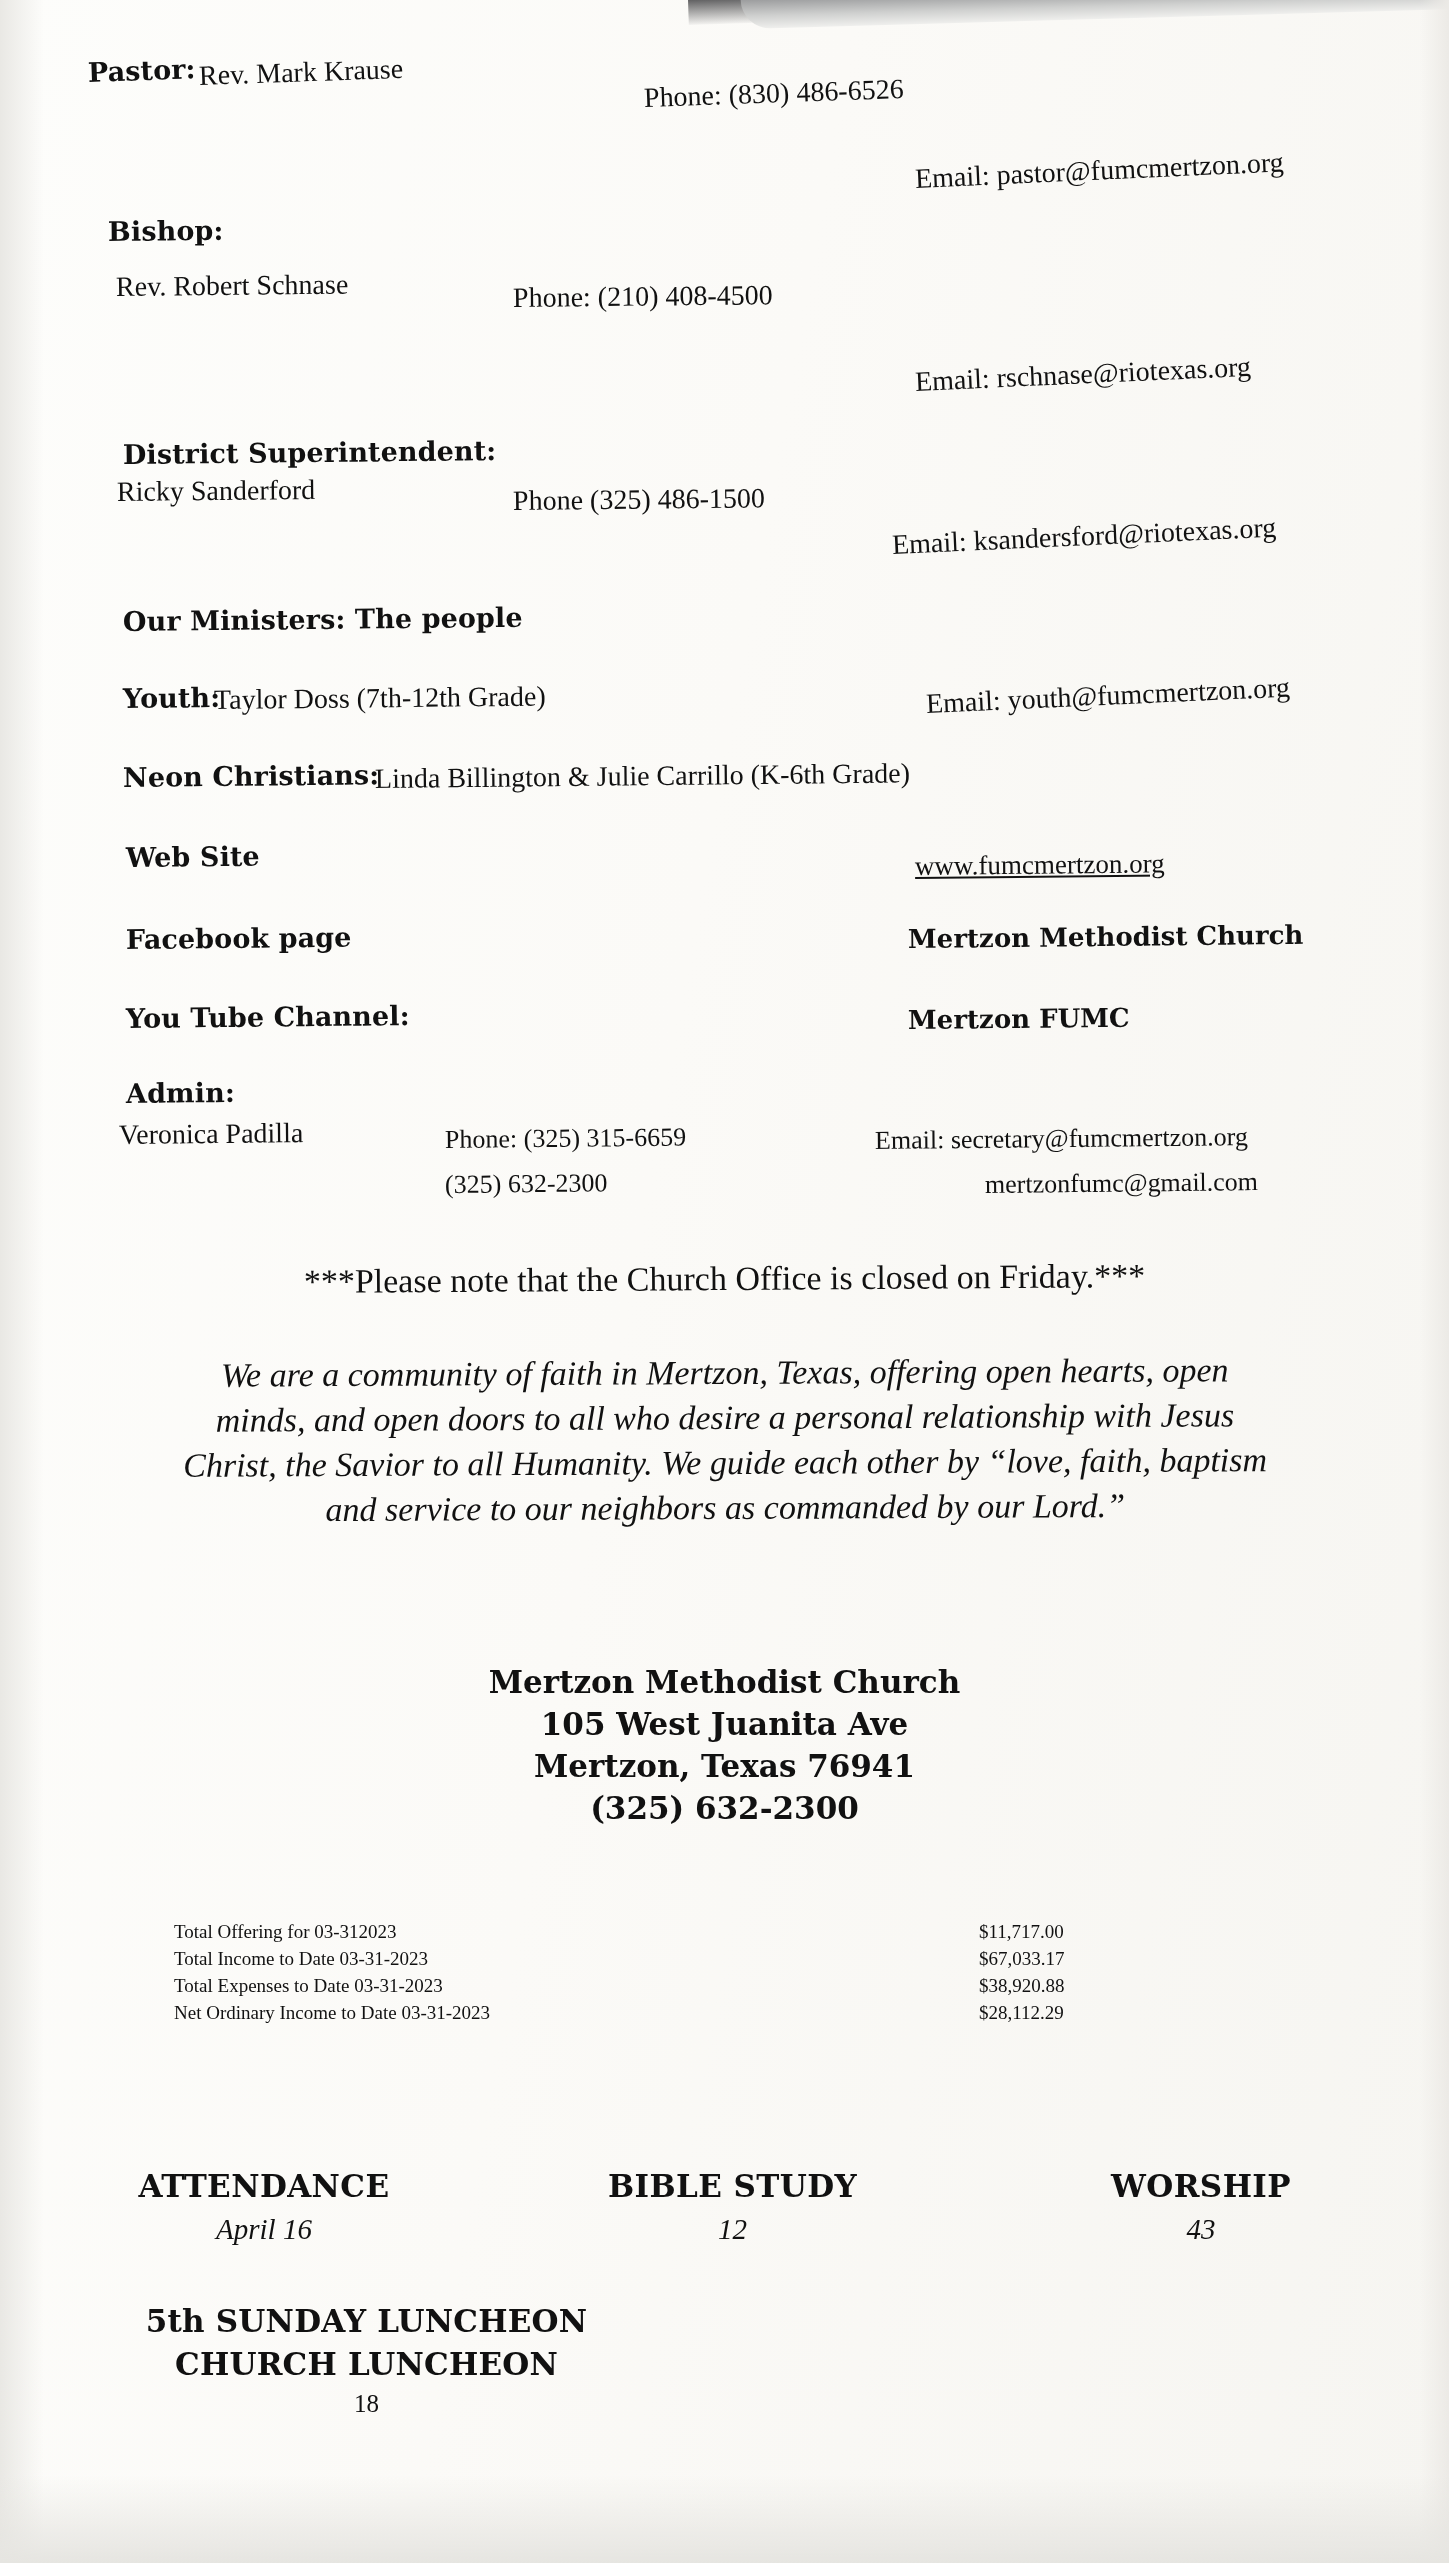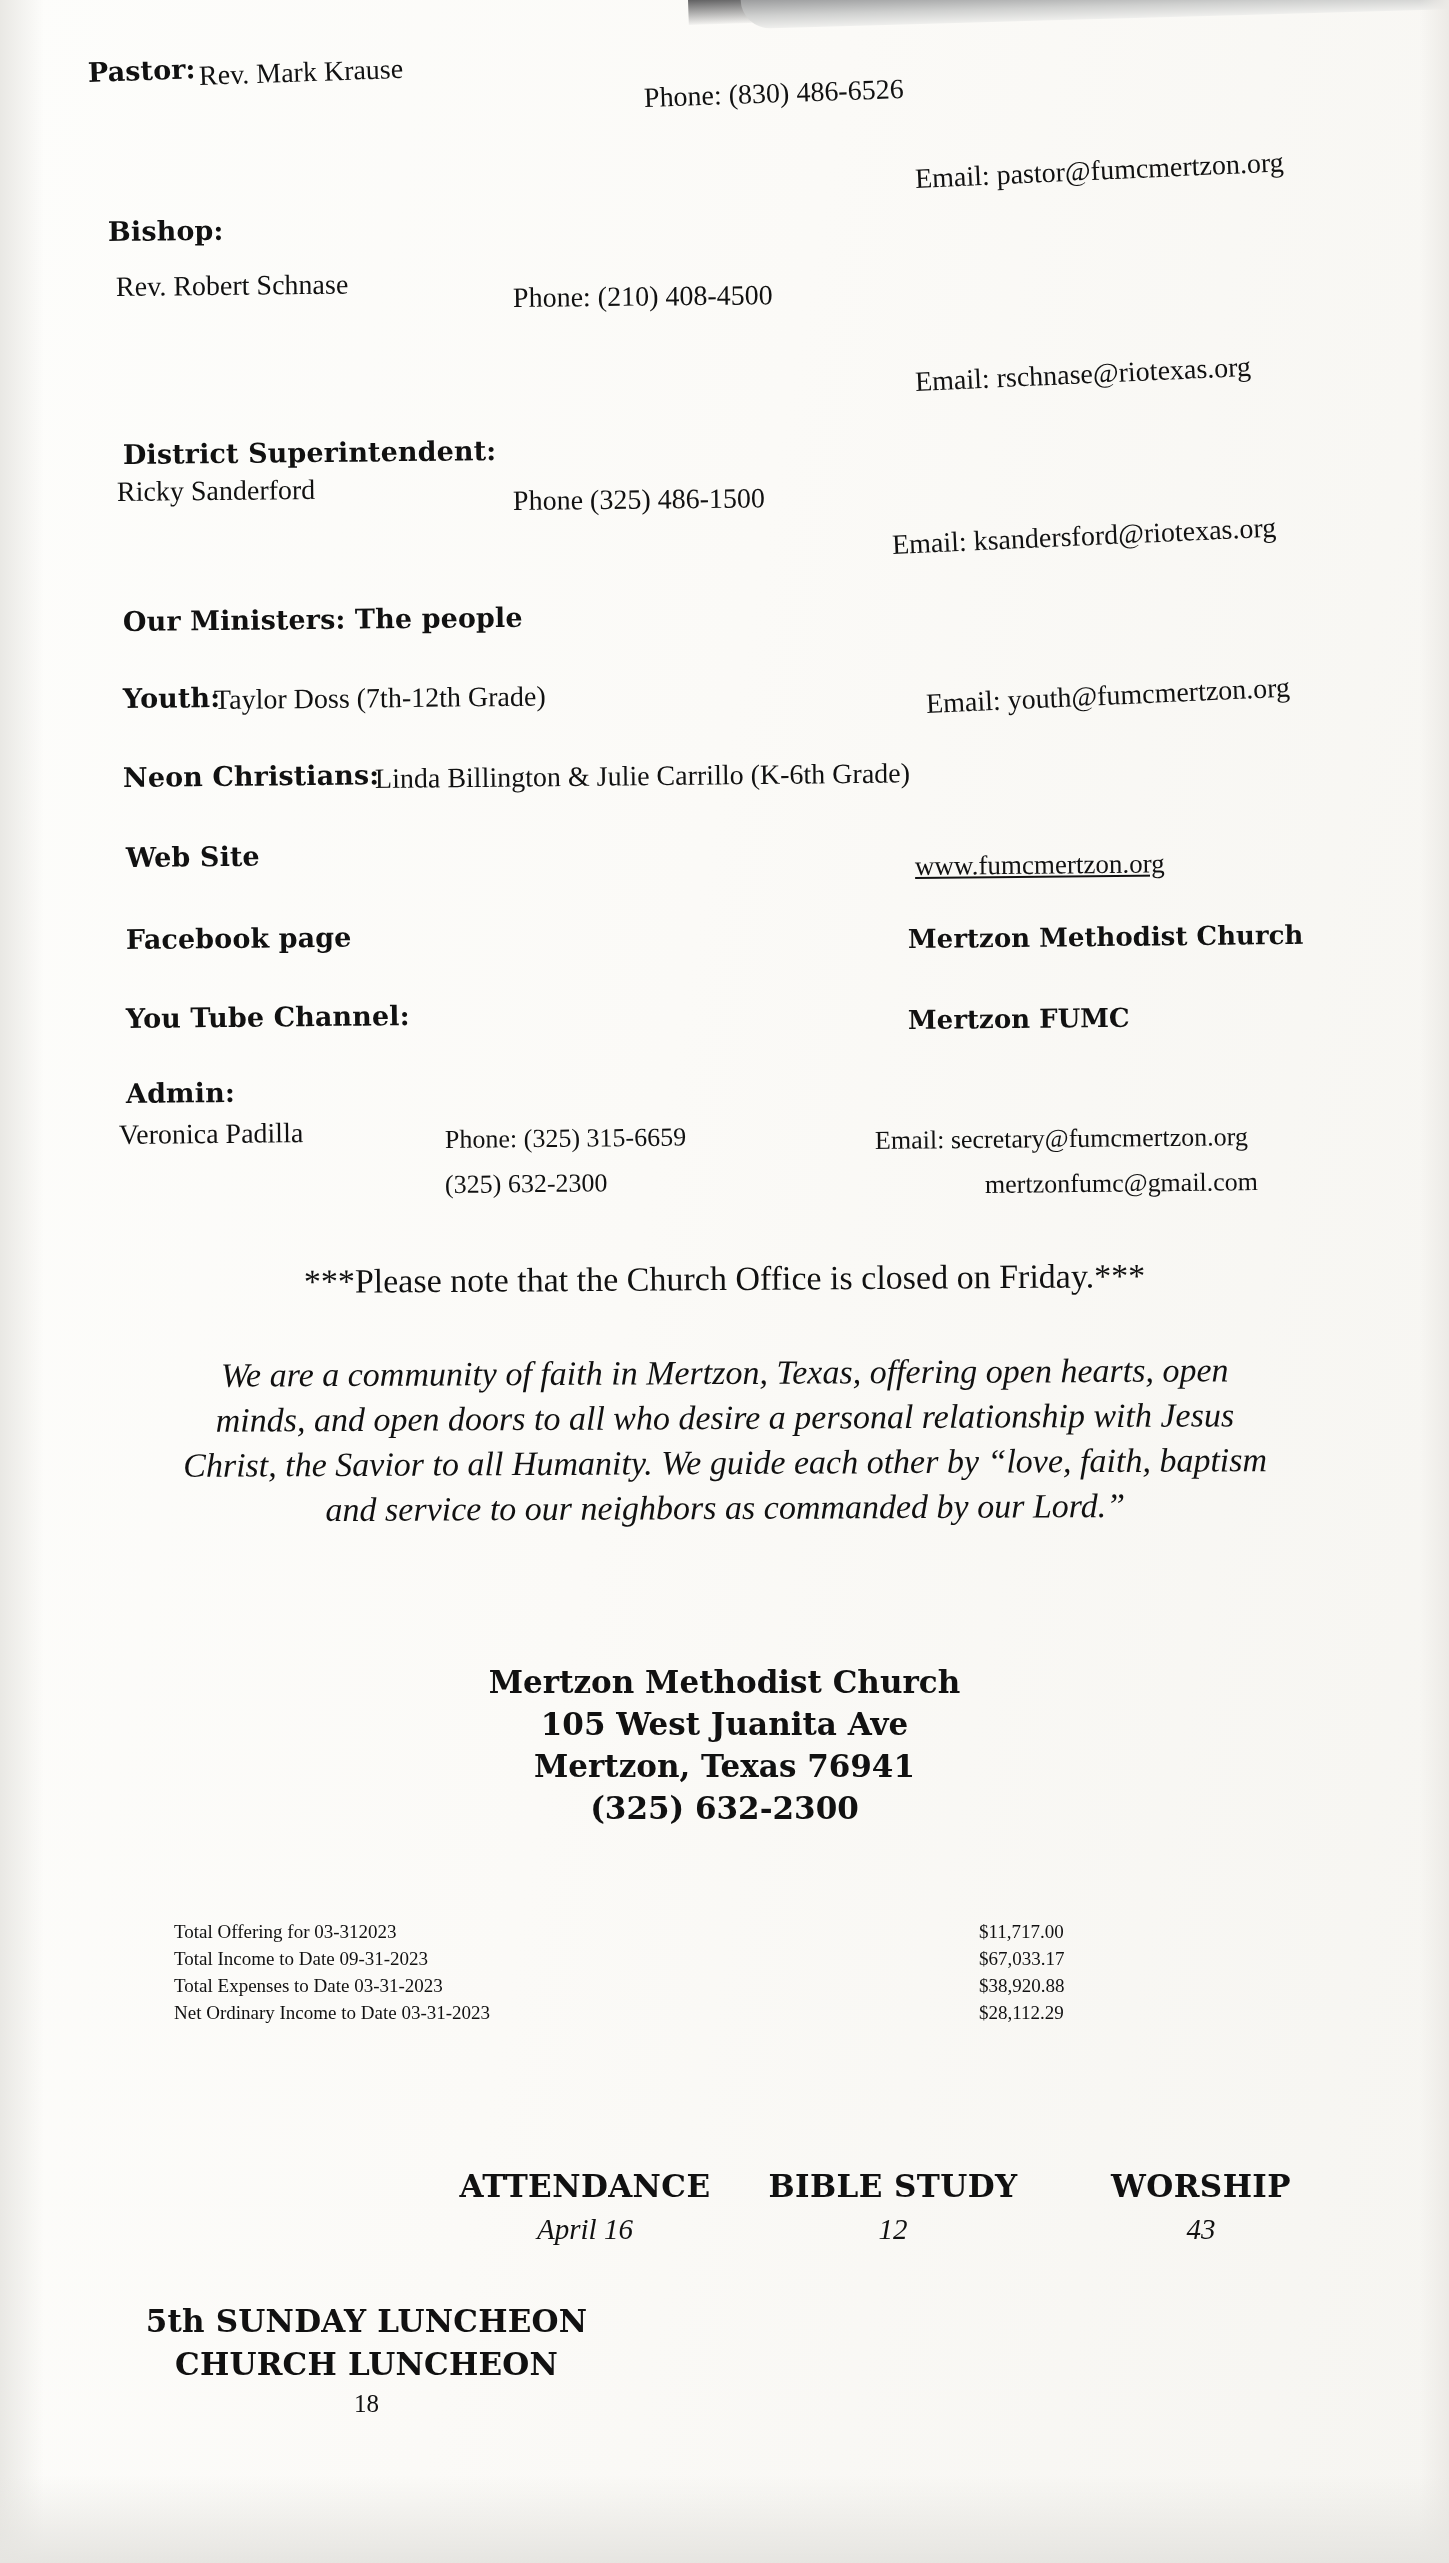--- a/index.html
+++ b/index.html
@@ -159,21 +159,21 @@
   }
   #finance .amt { width: 220px; text-align: left; }
 
   
   #attendance {
     position: absolute;
     left: 110px;
     top: 2168px;
     width: 1245px;
     display: flex;
-    justify-content: flex-end;
+    justify-content: space-between;
     text-align: center;
   }
   #attendance .col { width: 308px; }
   .att-head {
     font-family: "DejaVu Serif", serif;
     font-weight: bold;
     font-size: 31px;
     letter-spacing: 0.4px;
   }
   .att-val {
@@ -266,21 +266,21 @@
     <div>Mertzon, Texas 76941</div>
     <div>(325) 632-2300</div>
   </div>
 
   <div id="finance">
     <div class="row">
       <span>Total Offering for 03-312023</span>
       <span class="amt">$11,717.00</span>
     </div>
     <div class="row">
-      <span>Total Income to Date 09-31-2023</span>
+      <span>Total Income to Date 03-31-2023</span>
       <span class="amt">$67,033.17</span>
     </div>
     <div class="row">
       <span>Total Expenses to Date 03-31-2023</span>
       <span class="amt">$38,920.88</span>
     </div>
     <div class="row">
       <span>Net Ordinary Income to Date 03-31-2023</span>
       <span class="amt">$28,112.29</span>
     </div>

